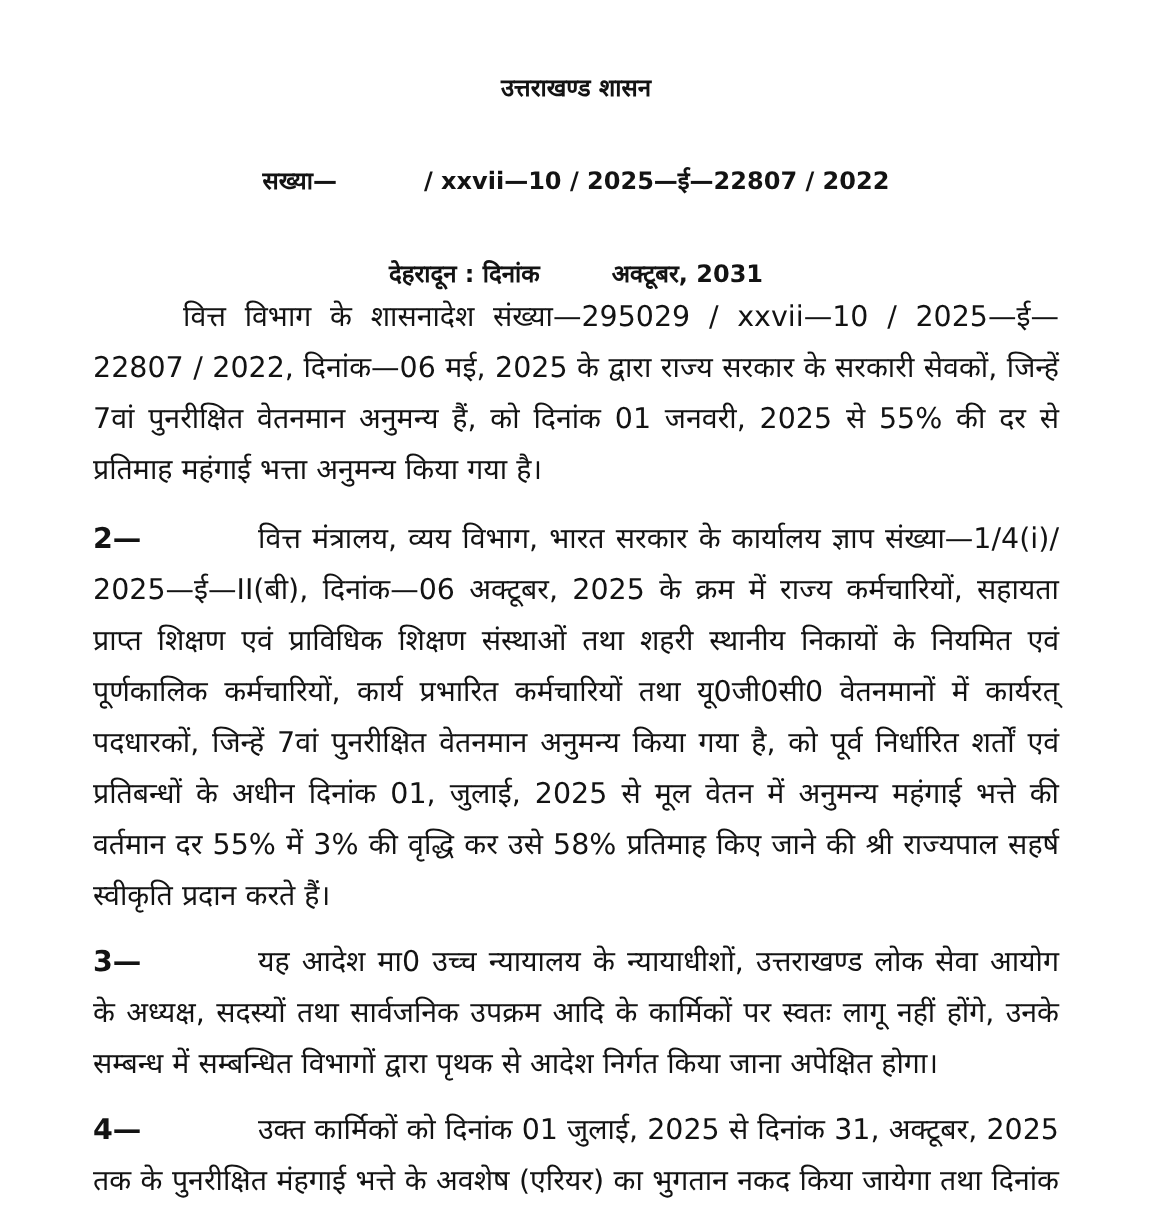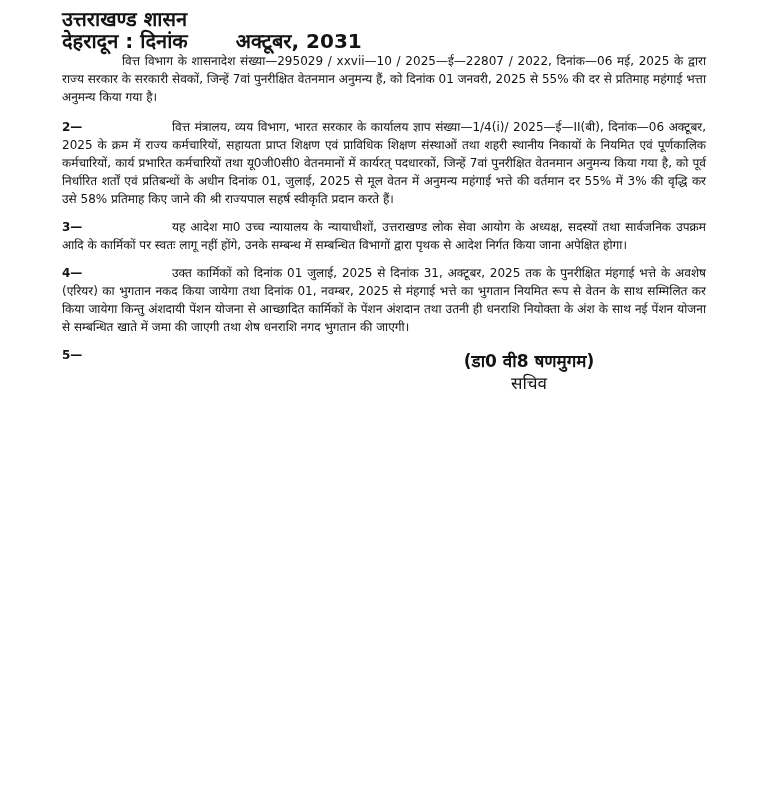--- a/index.html
+++ b/index.html
@@ -2,34 +2,35 @@
 <html lang="hi"><head>
 <meta charset="utf-8">
 <style>
   html,body{margin:0;padding:0;background:#ffffff;}
   .page{
     width:768px;height:806px;overflow:hidden;background:#ffffff;
     font-family:"DejaVu Sans",sans-serif;color:#131313;position:relative;
     box-sizing:border-box;padding:8px 62px 0 62px;
   }
   .hdr-line{
-    text-align:left;font-weight:bold;font-size:20px;line-height:22px;
+    text-align:center;font-weight:bold;font-size:16px;line-height:22px;
     white-space:nowrap;
+    margin-top:40px;
   }
   .hdr-gap{display:inline-block;width:58px;}
   .hdr-gap2{display:inline-block;width:48px;}
   .doc-title{
     text-align:center;font-weight:bold;font-size:18px;line-height:24px;
     margin-top:36px;margin-bottom:16px;
   }
   .doc-title span{
     text-decoration:underline;text-underline-offset:4px;text-decoration-thickness:1.5px;
   }
   .para{
-    position:relative;text-align:justify;font-size:12px;line-height:18px;
+    position:relative;text-align:justify;font-size:19px;line-height:34px;
     margin:0 0 10px 0;text-indent:110px;
   }
   .para.first{text-indent:60px;margin-bottom:12px;}
   .para-num{
     position:absolute;left:0;top:0;font-weight:bold;text-indent:0;
   }
   .sig-block{
     margin-top:14px;margin-left:auto;margin-right:62px;width:230px;
     text-align:center;font-size:17px;line-height:22px;
   }
@@ -39,20 +40,23 @@
 </head>
 <body>
 
 <div class="page">
 
   <div class="hdr-line">
     <span>उत्तराखण्ड शासन</span>
   </div>
 
 
+  <div class="hdr-line">
+    <span>सख्या—</span><span class="hdr-gap"></span><span>/ xxvii—10 / 2025—ई—22807 / 2022</span>
+  </div>
 
   <div class="hdr-line">
     <span>देहरादून : दिनांक</span><span class="hdr-gap2"></span><span>अक्टूबर, 2031</span>
   </div>
 
 
   <p class="para first">
     <span>वित्त विभाग के शासनादेश संख्या—295029 / xxvii—10 / 2025—ई—22807 / 2022, दिनांक—06 मई, 2025 के द्वारा राज्य सरकार के सरकारी सेवकों, जिन्हें 7वां पुनरीक्षित वेतनमान अनुमन्य हैं, को दिनांक 01 जनवरी, 2025 से 55% की दर से प्रतिमाह महंगाई भत्ता अनुमन्य किया गया है।</span>
   </p>
 

